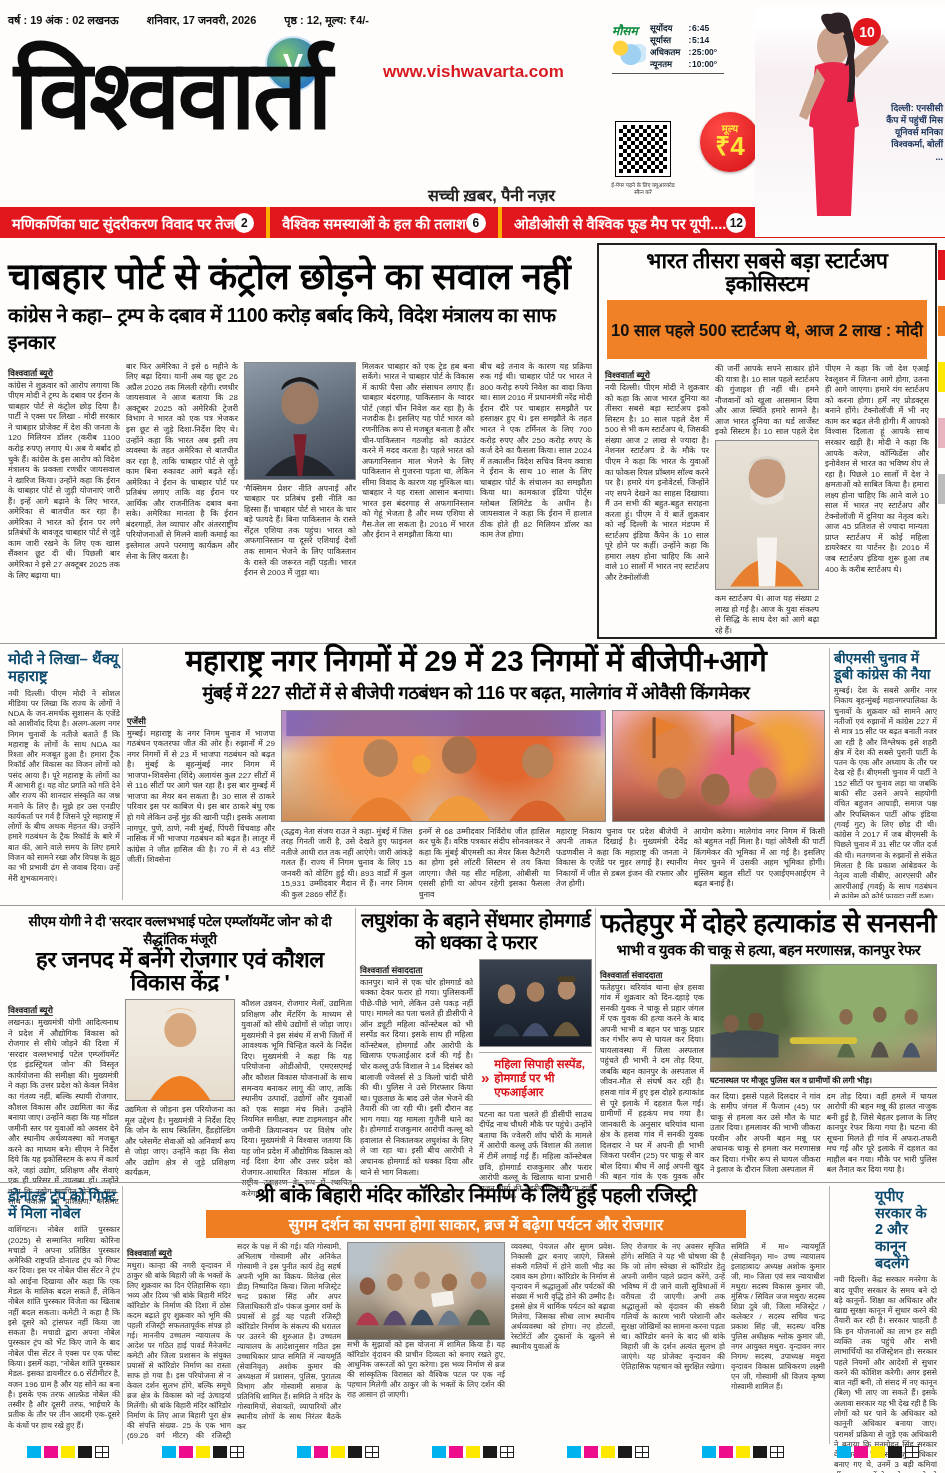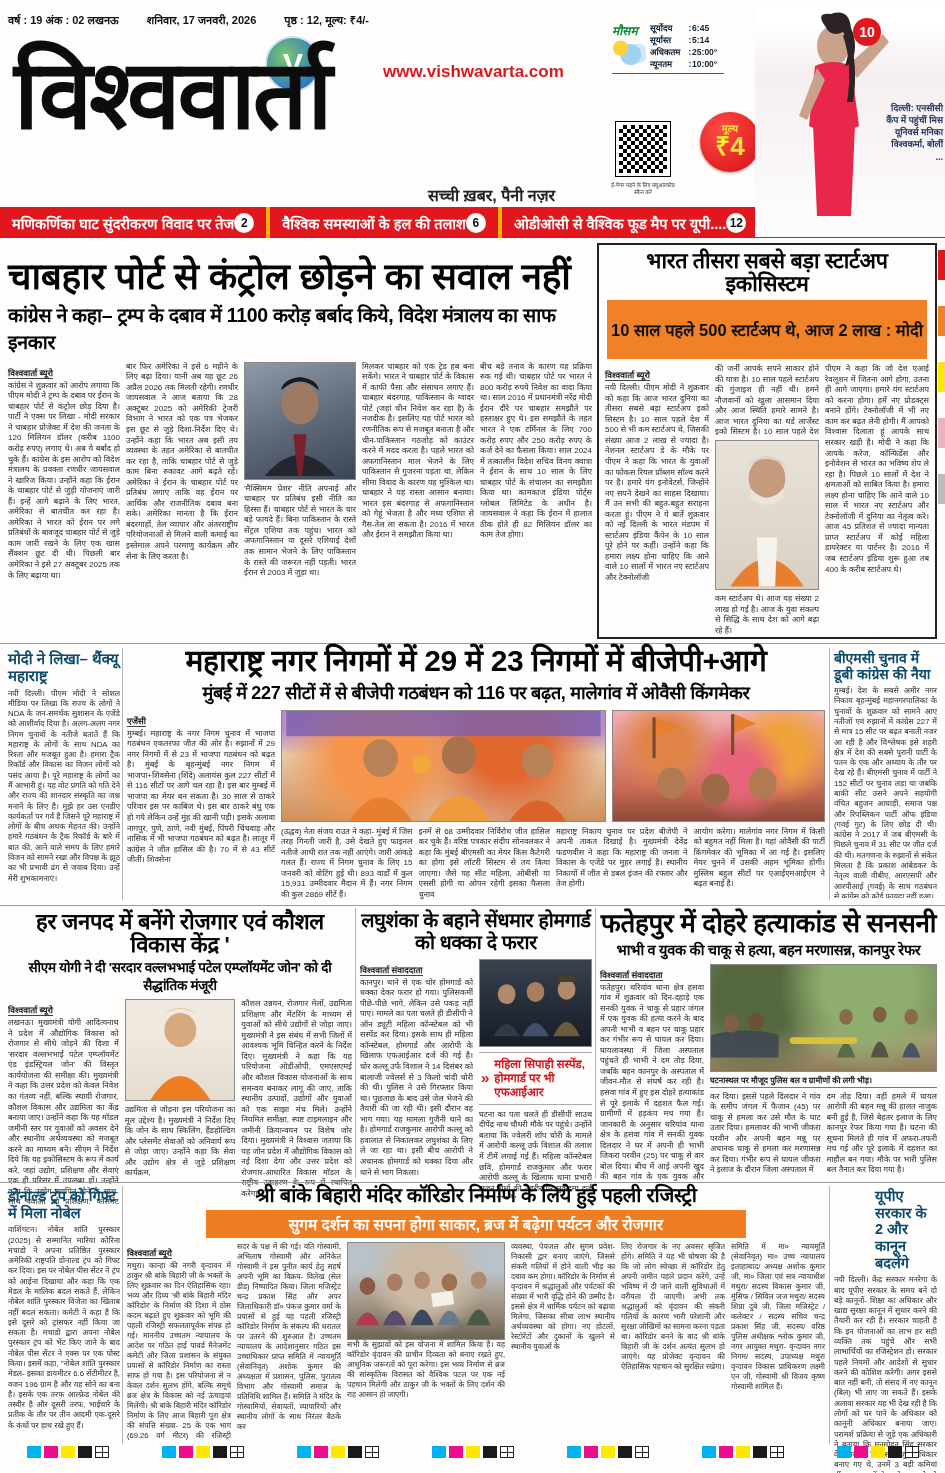--- a/index.html
+++ b/index.html
@@ -294,22 +294,22 @@
 
   <div class="abs vrule" style="left:829px;top:648px;height:252px;"></div>
   <div class="abs" style="left:834px;top:650px;width:103px;height:250px;">
     <div class="small-head" style="font-size:14px;">बीएमसी चुनाव में डूबी कांग्रेस की नैया</div>
     <div class="body-txt" style="margin-top:4px;height:212px;font-size:7.8px;">मुम्बई। देश के सबसे अमीर नगर निकाय बृहन्मुंबई महानगरपालिका के चुनावों के शुक्रवार को सामने आए नतीजों एवं रुझानों में कांग्रेस 227 में से मात्र 15 सीट पर बढ़त बनाती नजर आ रही है और विश्लेषक इसे शहरी क्षेत्र में देश की सबसे पुरानी पार्टी के पतन के एक और अध्याय के तौर पर देख रहे हैं। बीएमसी चुनाव में पार्टी ने 152 सीटों पर चुनाव लड़ा था जबकि बाकी सीट उसने अपने सहयोगी वंचित बहुजन आघाड़ी, समाज पक्ष और रिपब्लिकन पार्टी ऑफ इंडिया (गवई गुट) के लिए छोड़ दी थी। कांग्रेस ने 2017 में जब बीएमसी के पिछले चुनाव में 31 सीट पर जीत दर्ज की थी। मतगणना के रुझानों से संकेत मिलता है कि प्रकाश आंबेडकर के नेतृत्व वाली वीबीए, आरएसपी और आरपीआई (गवई) के साथ गठबंधन से कांग्रेस को कोई फायदा नहीं हुआ।</div>
   </div>
 
   <div class="abs hrule" style="left:0;top:905px;width:945px;"></div>
 
   <div class="abs" style="left:8px;top:910px;width:344px;">
+    <div class="hl" style="font-size:13.5px;text-align:center;margin-top:2px;">सीएम योगी ने दी 'सरदार वल्लभभाई पटेल एम्प्लॉयमेंट जोन' को दी सैद्धांतिक मंजूरी</div>
     <div class="hl" style="font-size:22px;text-align:center;line-height:1.05;">हर जनपद में बनेंगे रोजगार एवं कौशल विकास केंद्र '</div>
-    <div class="hl" style="font-size:13.5px;text-align:center;margin-top:2px;">सीएम योगी ने दी 'सरदार वल्लभभाई पटेल एम्प्लॉयमेंट जोन' को दी सैद्धांतिक मंजूरी</div>
     <div class="cols" style="margin-top:5px;height:205px;">
       <div>
         <span class="byline">विश्ववार्ता ब्यूरो</span>
         <div class="body-txt" style="height:186px;">लखनऊ। मुख्यमंत्री योगी आदित्यनाथ ने प्रदेश में औद्योगिक विकास को रोजगार से सीधे जोड़ने की दिशा में 'सरदार वल्लभभाई पटेल एम्प्लॉयमेंट एंड इंडस्ट्रियल जोन' की विस्तृत कार्ययोजना की समीक्षा की। मुख्यमंत्री ने कहा कि उत्तर प्रदेश को केवल निवेश का गंतव्य नहीं, बल्कि स्थायी रोजगार, कौशल विकास और उद्यमिता का केंद्र बनाया जाए। उन्होंने कहा कि यह मॉडल जमीनी स्तर पर युवाओं को अवसर देने और स्थानीय अर्थव्यवस्था को मजबूत करने का माध्यम बने। सीएम ने निर्देश दिये कि यह इकोसिस्टम के रूप में कार्य करे, जहां उद्योग, प्रशिक्षण और सेवाएं एक ही परिसर में उपलब्ध हों। उन्होंने कहा कि उद्योग स्थापित होने के साथ-साथ युवाओं को प्रशिक्षण, प्लेसमेंट और</div>
       </div>
       <div>
         <div class="ph ph-yogi" style="width:100%;height:102px;margin-bottom:4px;">
           <svg viewBox="0 0 100 100" aria-hidden="true">
             <ellipse cx="50" cy="30" rx="16" ry="17" fill="#d8a87e"></ellipse>
             <path d="M20 100 Q50 52 80 100 Z" fill="#ef7d22"></path>

